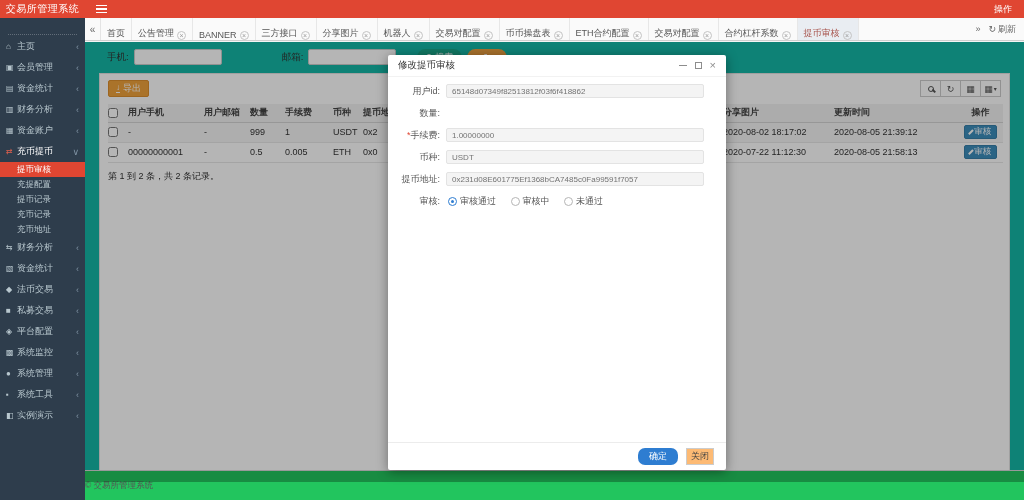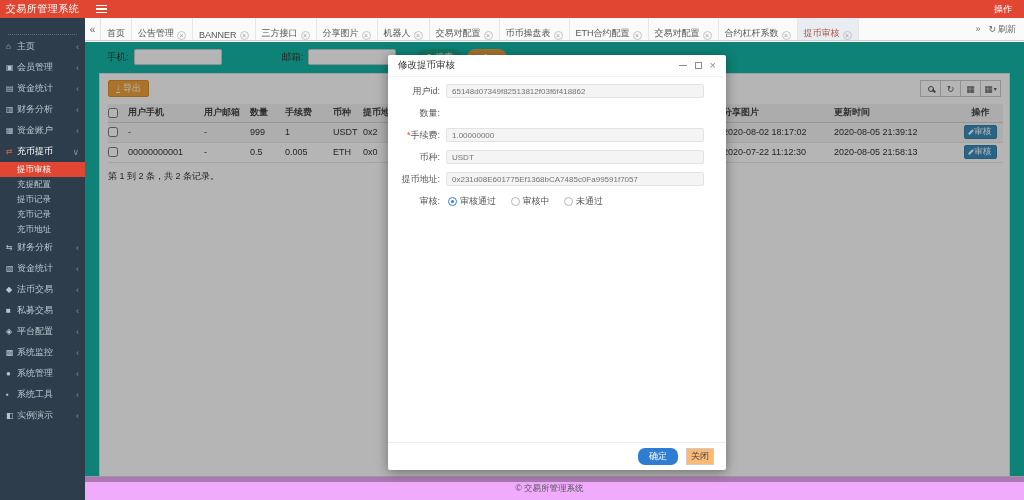--- a/index.html
+++ b/index.html
@@ -84,21 +84,21 @@
   .f-input{margin-left:6px;width:258px;height:14px;background:#f4f4f4;border:1px solid #e3e3e3;border-radius:2px;font-size:8px;color:#737373;padding:0 5px;font-family:inherit}
   .radio{width:9px;height:9px;border:1px solid #b5b5b5;border-radius:50%;background:#fff;display:inline-block;position:relative;flex:none;cursor:pointer}
   .radio.on{border-color:#2e7dd1}
   .radio.on::after{content:"";position:absolute;left:2px;top:2px;width:3px;height:3px;border-radius:50%;background:#2e7dd1}
   .r-opt{display:inline-flex;align-items:center;gap:3px;margin-right:12px;color:#555}
   .modal-footer{position:absolute;bottom:0;left:0;right:0;height:28px;border-top:1px solid #ececec;display:flex;align-items:center;justify-content:flex-end;gap:8px;padding:0 12px}
   .btn-confirm{width:40px;height:17px;background:#2e7dd1;color:#fff;border:none;border-radius:7px;font-size:9px;cursor:pointer}
   .btn-cancel{width:28px;height:17px;background:#fdba74;color:#444;border:1px solid #ccc;border-radius:0;font-size:9px;cursor:pointer}
 
   
-  .pagefooter{position:absolute;left:85px;right:0;bottom:0;height:24px;background:#f0abfc;border-top:1px solid #d8d8d8;display:flex;align-items:center;justify-content:center;padding-right:10px;font-size:8.5px;color:#555;z-index:10}
+  .pagefooter{position:absolute;left:85px;right:0;bottom:0;height:30px;background:#22c55e;border-top:1px solid #d8d8d8;display:flex;align-items:center;justify-content:flex-start;padding-right:10px;font-size:8.5px;color:#555;z-index:10}
 </style>
 </head>
 <body>
 
 <header class="topbar">
   <div class="brand">交易所管理系统</div>
   <div class="hamburger">
       <i></i>
       <i></i>
       <i></i>

